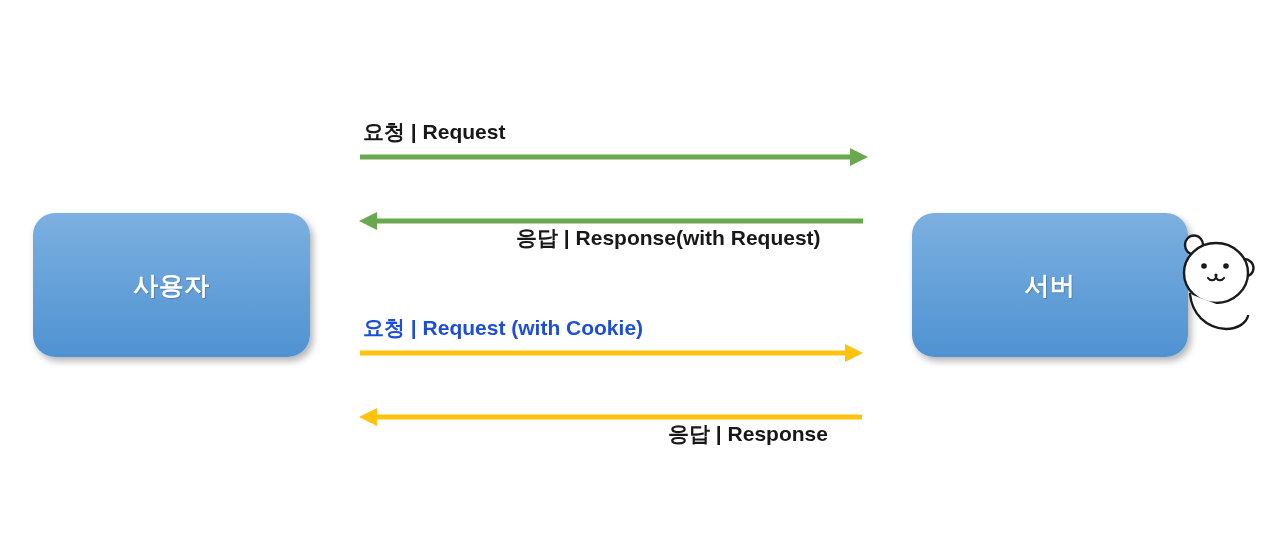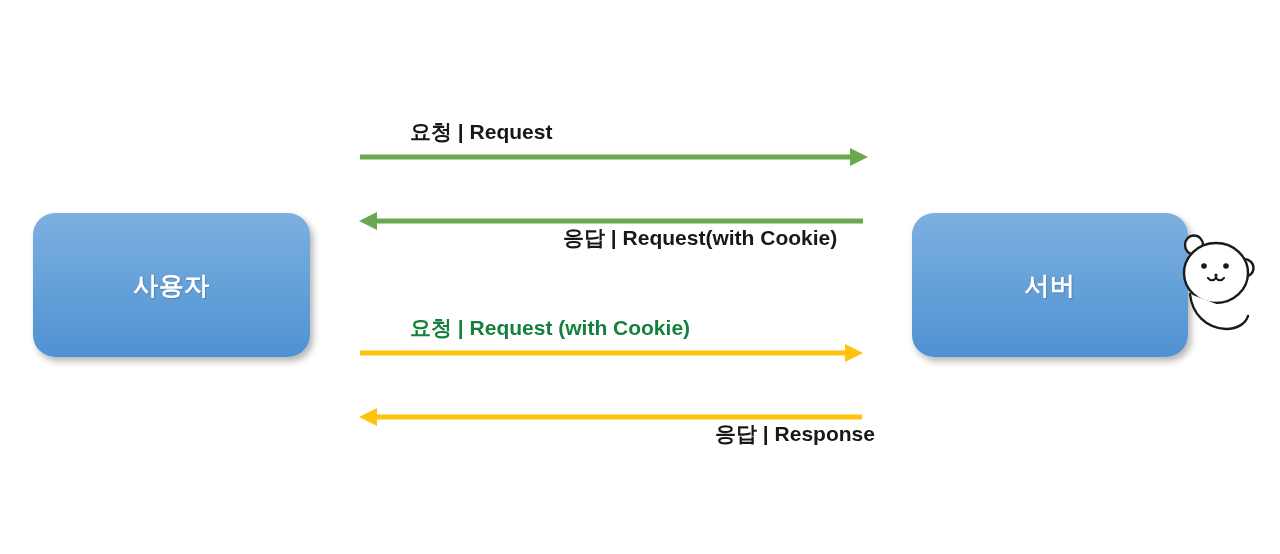--- a/index.html
+++ b/index.html
@@ -71,21 +71,20 @@
     display: block;
     overflow: visible;
   }
   .flow-label {
     position: absolute;
     font-size: 21px;
     font-weight: bold;
     color: #181818;
     white-space: nowrap;
     user-select: none;
-    margin-left: 47px;
   }
   .label-above-left  { left: 360px; }
 
   #flow-request-1      { left: 360px; top: 146px; width: 508px; }
   #label-request-1     { left: 363px; top: 118px; }
 
   #flow-response-1     { left: 360px; top: 210px; width: 503px; }
   #label-response-1    { left: 516px; top: 224px; }
 
   #flow-request-2      { left: 360px; top: 342px; width: 503px; }
@@ -137,23 +136,23 @@
       <polygon class="arrow-head" points="490,2 508,11 490,20" fill="#6aa84f"></polygon>
     </svg>
   </div>
 
   <div class="flow" id="flow-response-1">
     <svg width="503" height="22" viewBox="0 0 503 22">
       <line class="arrow-shaft" x1="15" y1="11" x2="503" y2="11" stroke-width="5" stroke="#6aa84f"></line>
       <polygon class="arrow-head" points="17,2 17,20, -1,11" fill="#6aa84f"></polygon>
     </svg>
   </div>
-  <div class="flow-label" id="label-response-1" style="color: rgb(24, 24, 24);">응답 | Request(with Cookie)</div>
+  <div class="flow-label" id="label-response-1" style="color: rgb(24, 24, 24);">응답 | Response(with Request)</div>
 
-  <div class="flow-label label-above-left" id="label-request-2" style="color: #15803d;">요청 | Request (with Cookie)</div>
+  <div class="flow-label label-above-left" id="label-request-2" style="color: #1d4ed8;">요청 | Request (with Cookie)</div>
   <div class="flow" id="flow-request-2">
     <svg width="503" height="22" viewBox="0 0 503 22">
       <line class="arrow-shaft" x1="0" y1="11" x2="487" y2="11" stroke-width="5" stroke="#ffc20e"></line>
       <polygon class="arrow-head" points="485,2 503,11 485,20" fill="#ffc20e"></polygon>
     </svg>
   </div>
 
   <div class="flow" id="flow-response-2">
     <svg width="502" height="22" viewBox="0 0 502 22">
       <line class="arrow-shaft" x1="15" y1="11" x2="502" y2="11" stroke-width="5" stroke="#ffc20e"></line>

